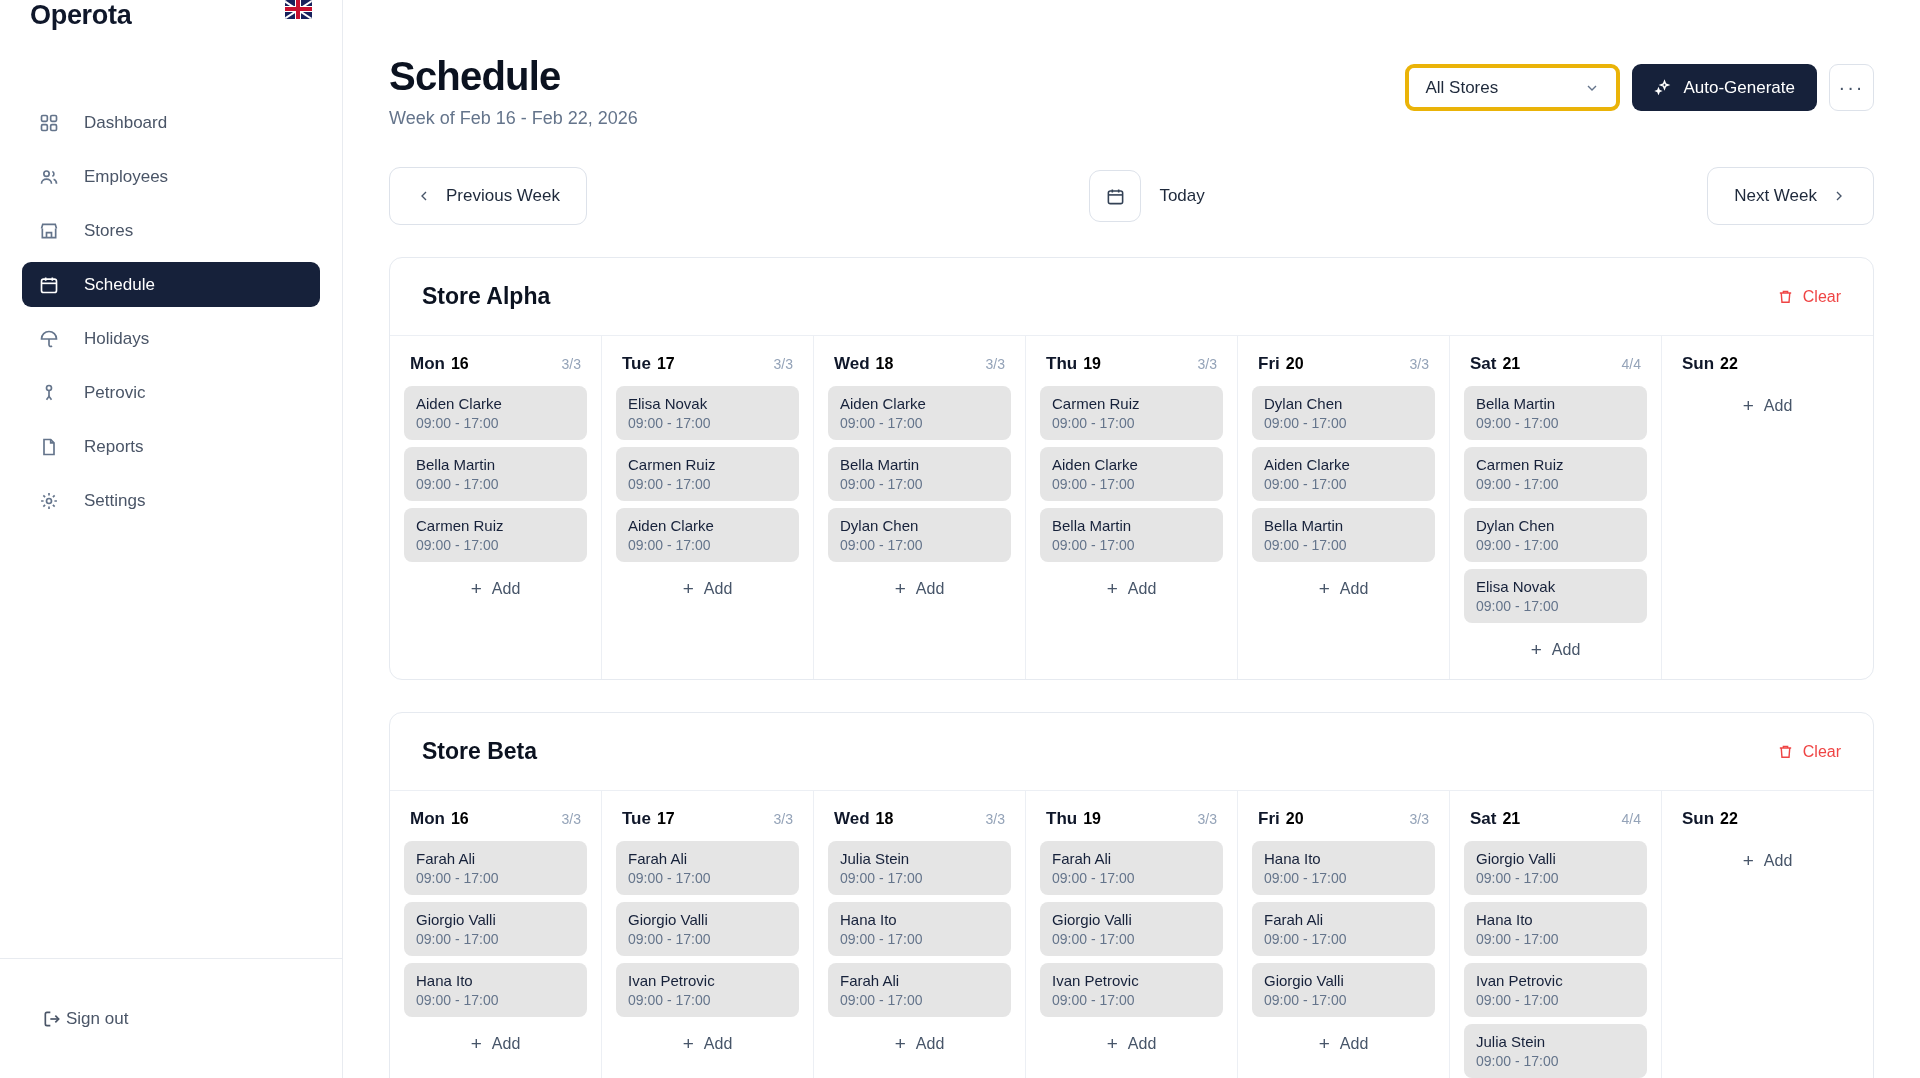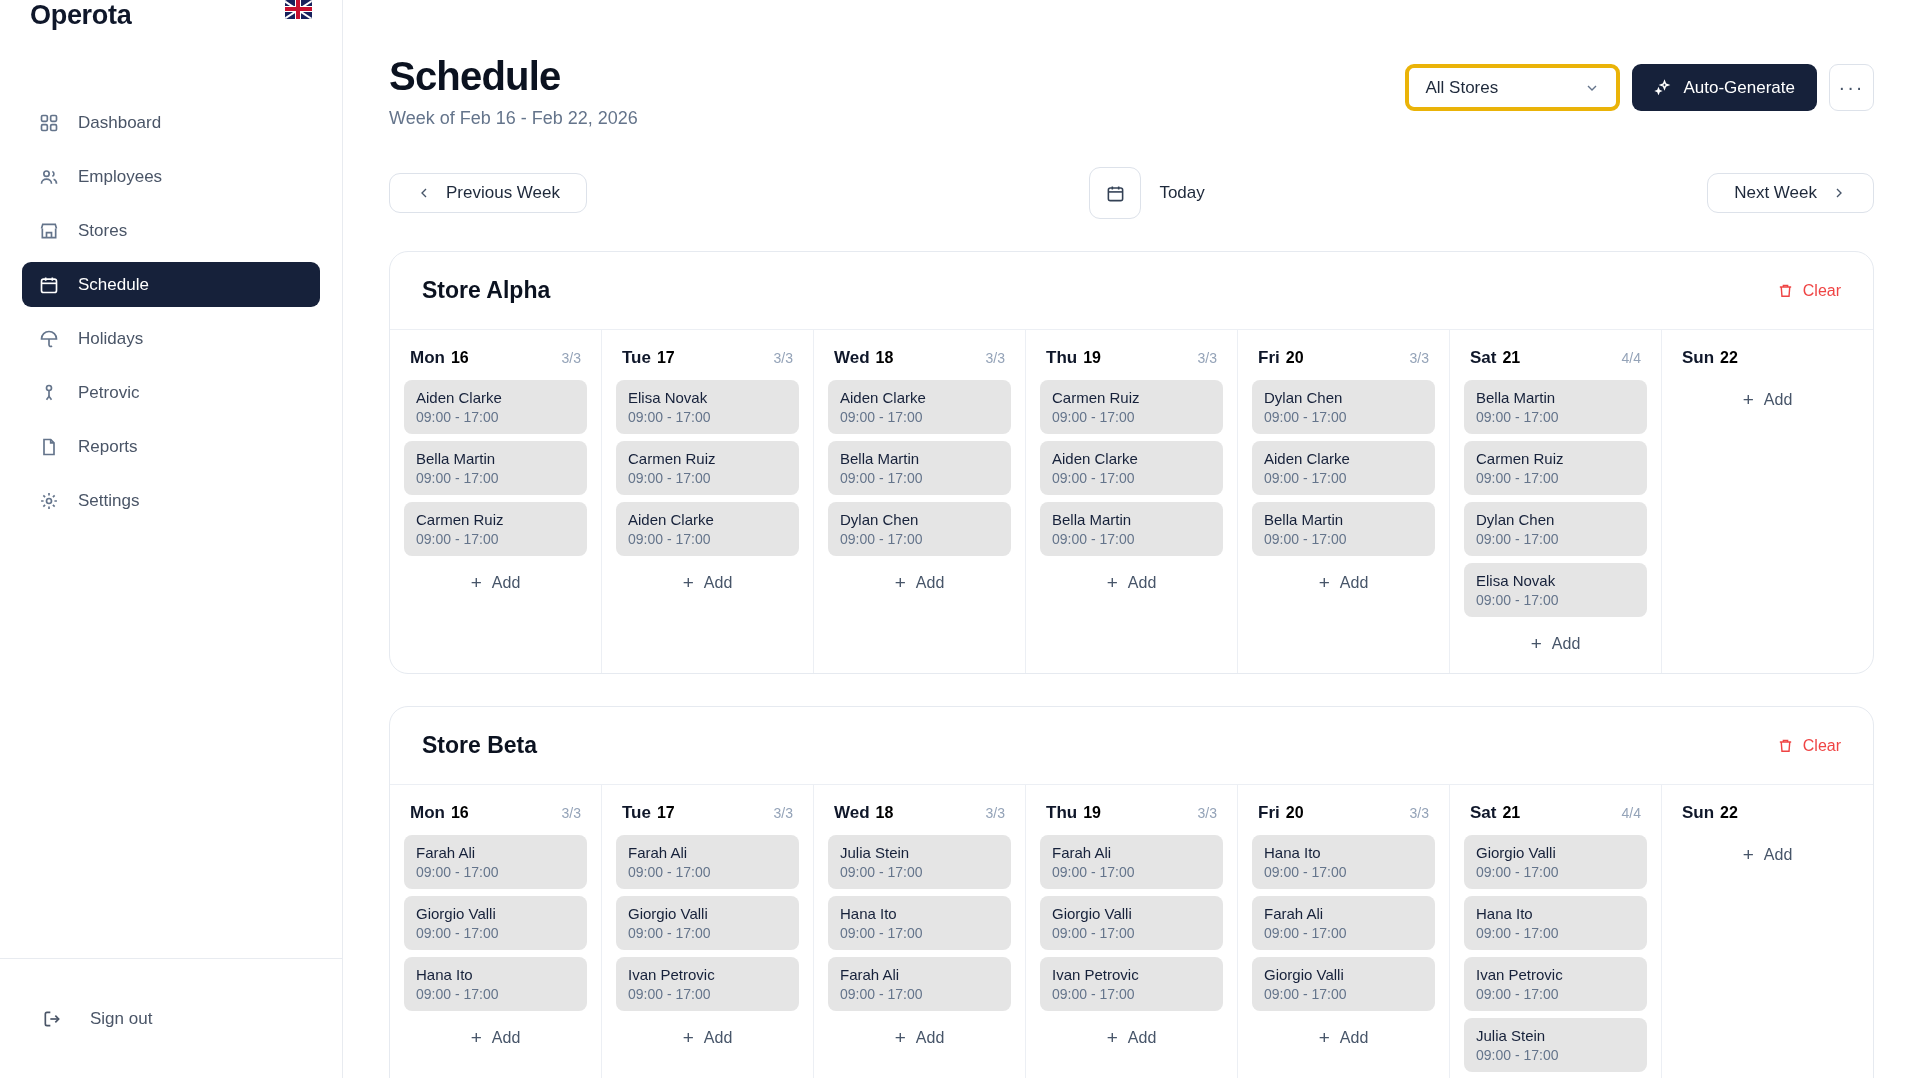--- a/index.html
+++ b/index.html
@@ -51,41 +51,41 @@
   .flag .fl-d1, .flag .fl-d2 {
     position: absolute; width: 38px; height: 2px; background: #fff; top: 9px; left: -6px;
   }
   .flag .fl-d1 { transform: rotate(33deg); }
   .flag .fl-d2 { transform: rotate(-33deg); }
 
   .nav { padding: 22px 22px 0 22px; flex: 1 1 auto; }
   .nav-item {
     display: flex;
     align-items: center;
-    gap: 18px;
+    gap: 24px;
     height: 45px;
     padding: 0 16px;
     border-radius: 9px;
     color: #4a5567;
     font-size: 17px;
     margin-bottom: 9px;
     cursor: pointer;
   }
   .nav-item .ico { width: 22px; height: 22px; display: flex; align-items: center; justify-content: center; color: #64748b; }
   .nav-item.active { background: #16213a; color: #ffffff; }
   .nav-item.active .ico { color: #ffffff; }
 
   .sidebar-bottom {
     border-top: 1px solid #e8ebf0;
     height: 120px;
     display: flex;
     align-items: center;
     padding: 0 42px;
   }
-  .signout { display: flex; align-items: center; gap: 28px; color: #4a5567; font-size: 17px; cursor: pointer; }
+  .signout { display: flex; align-items: center; gap: 4px; color: #4a5567; font-size: 17px; cursor: pointer; }
 
   
   .main {
     flex: 1 1 auto;
     height: 1078px;
     overflow: hidden;
     padding: 54px 46px 0 46px;
     background: #ffffff;
   }
   .head-row { display: flex; align-items: flex-start; justify-content: space-between; }
@@ -121,21 +121,21 @@
     display: flex; align-items: center; justify-content: center;
     color: #475569; font-size: 20px; letter-spacing: 2px;
     cursor: pointer;
   }
 
   .weekbar {
     display: flex; align-items: center; justify-content: space-between;
     margin-top: 38px;
   }
   .wk-btn {
-    height: 40px;
+    height: 58px;
     border: 1px solid #dde2ea;
     border-radius: 11px;
     background: #fff;
     display: flex; align-items: center; gap: 14px;
     padding: 0 26px;
     font-size: 17px; color: #1e293b; font-weight: 500;
     cursor: pointer;
   }
   .wk-center { display: flex; align-items: center; gap: 18px; }
   .wk-icon-btn {
@@ -143,21 +143,21 @@
     border: 1px solid #dde2ea;
     border-radius: 11px;
     background: #fff;
     display: flex; align-items: center; justify-content: center;
     cursor: pointer;
   }
   .wk-today { font-size: 17px; color: #1e293b; font-weight: 500; cursor: pointer; }
 
   .store-card {
     border: 1px solid #e6eaf0;
-    border-radius: 19px;
+    border-radius: 13px;
     margin-top: 32px;
     background: #fff;
     overflow: hidden;
   }
   .store-head {
     height: 78px;
     display: flex; align-items: center; justify-content: space-between;
     padding: 0 32px;
     border-bottom: 1px solid #eceff4;
   }

